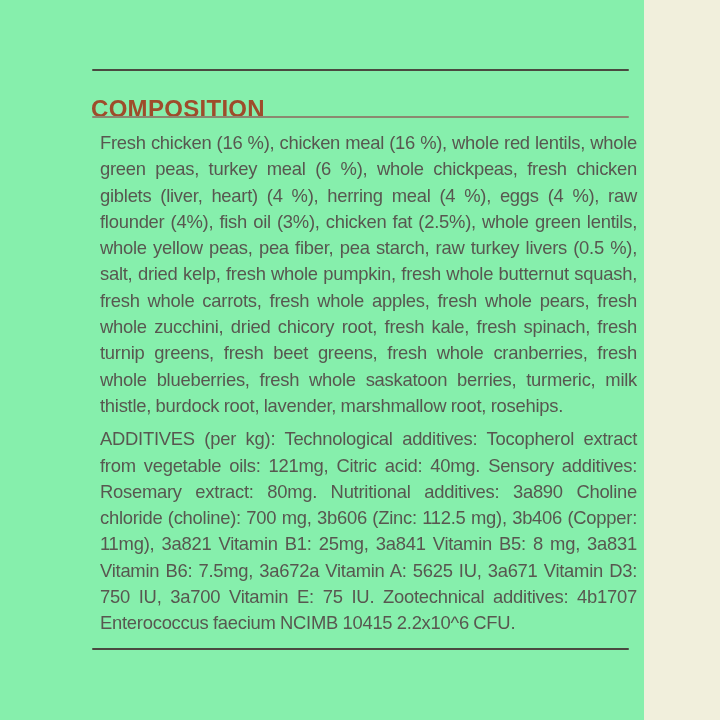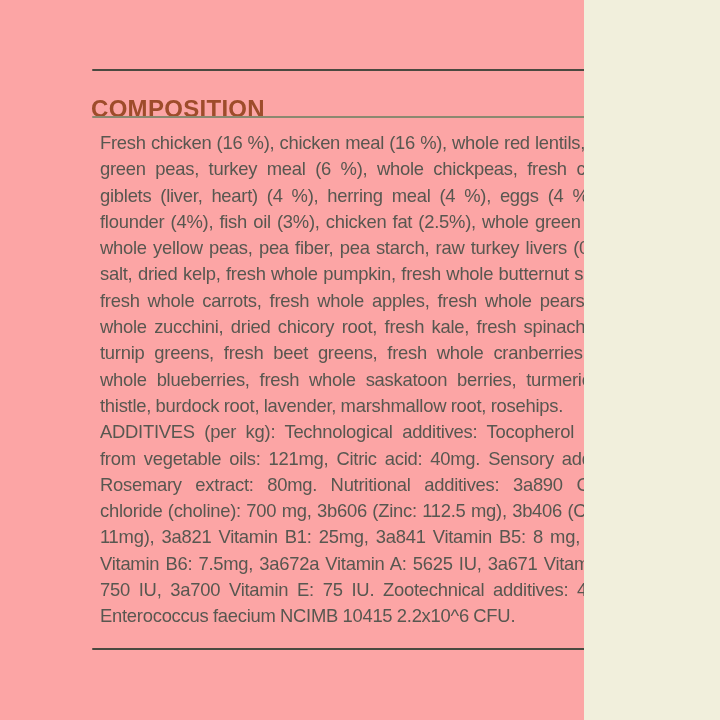--- a/index.html
+++ b/index.html
@@ -2,23 +2,23 @@
 <html><head>
 <meta charset="utf-8">
 <style>
   html, body {
     margin: 0;
     padding: 0;
     background: #f1efdc;
   }
   .page {
     position: relative;
-    width: 584px;
+    width: 644px;
     height: 720px;
-    background: #fca5a5;
+    background: #86efac;
     overflow: hidden;
     font-family: "Liberation Sans", sans-serif;
   }
   .rule {
     position: absolute;
     left: 92px;
     width: 537px;
     height: 2px;
     border-radius: 1px;
   }
@@ -43,21 +43,21 @@
     top: 130px;
     width: 537px;
     color: #585750;
     font-size: 18.4px;
     line-height: 26.3px;
     letter-spacing: -0.25px;
     word-spacing: -0.4px;
     text-align: justify;
   }
   .para { margin: 0; }
-  .para + .para { }
+  .para + .para { margin-top: 7px; }
 </style>
 </head>
 <body>
 
 <div class="page">
   <div class="rule rule-dark rule-top"></div>
 
   <h1 class="section-title">COMPOSITION</h1>
 
   <div class="rule rule-light rule-title"></div>

